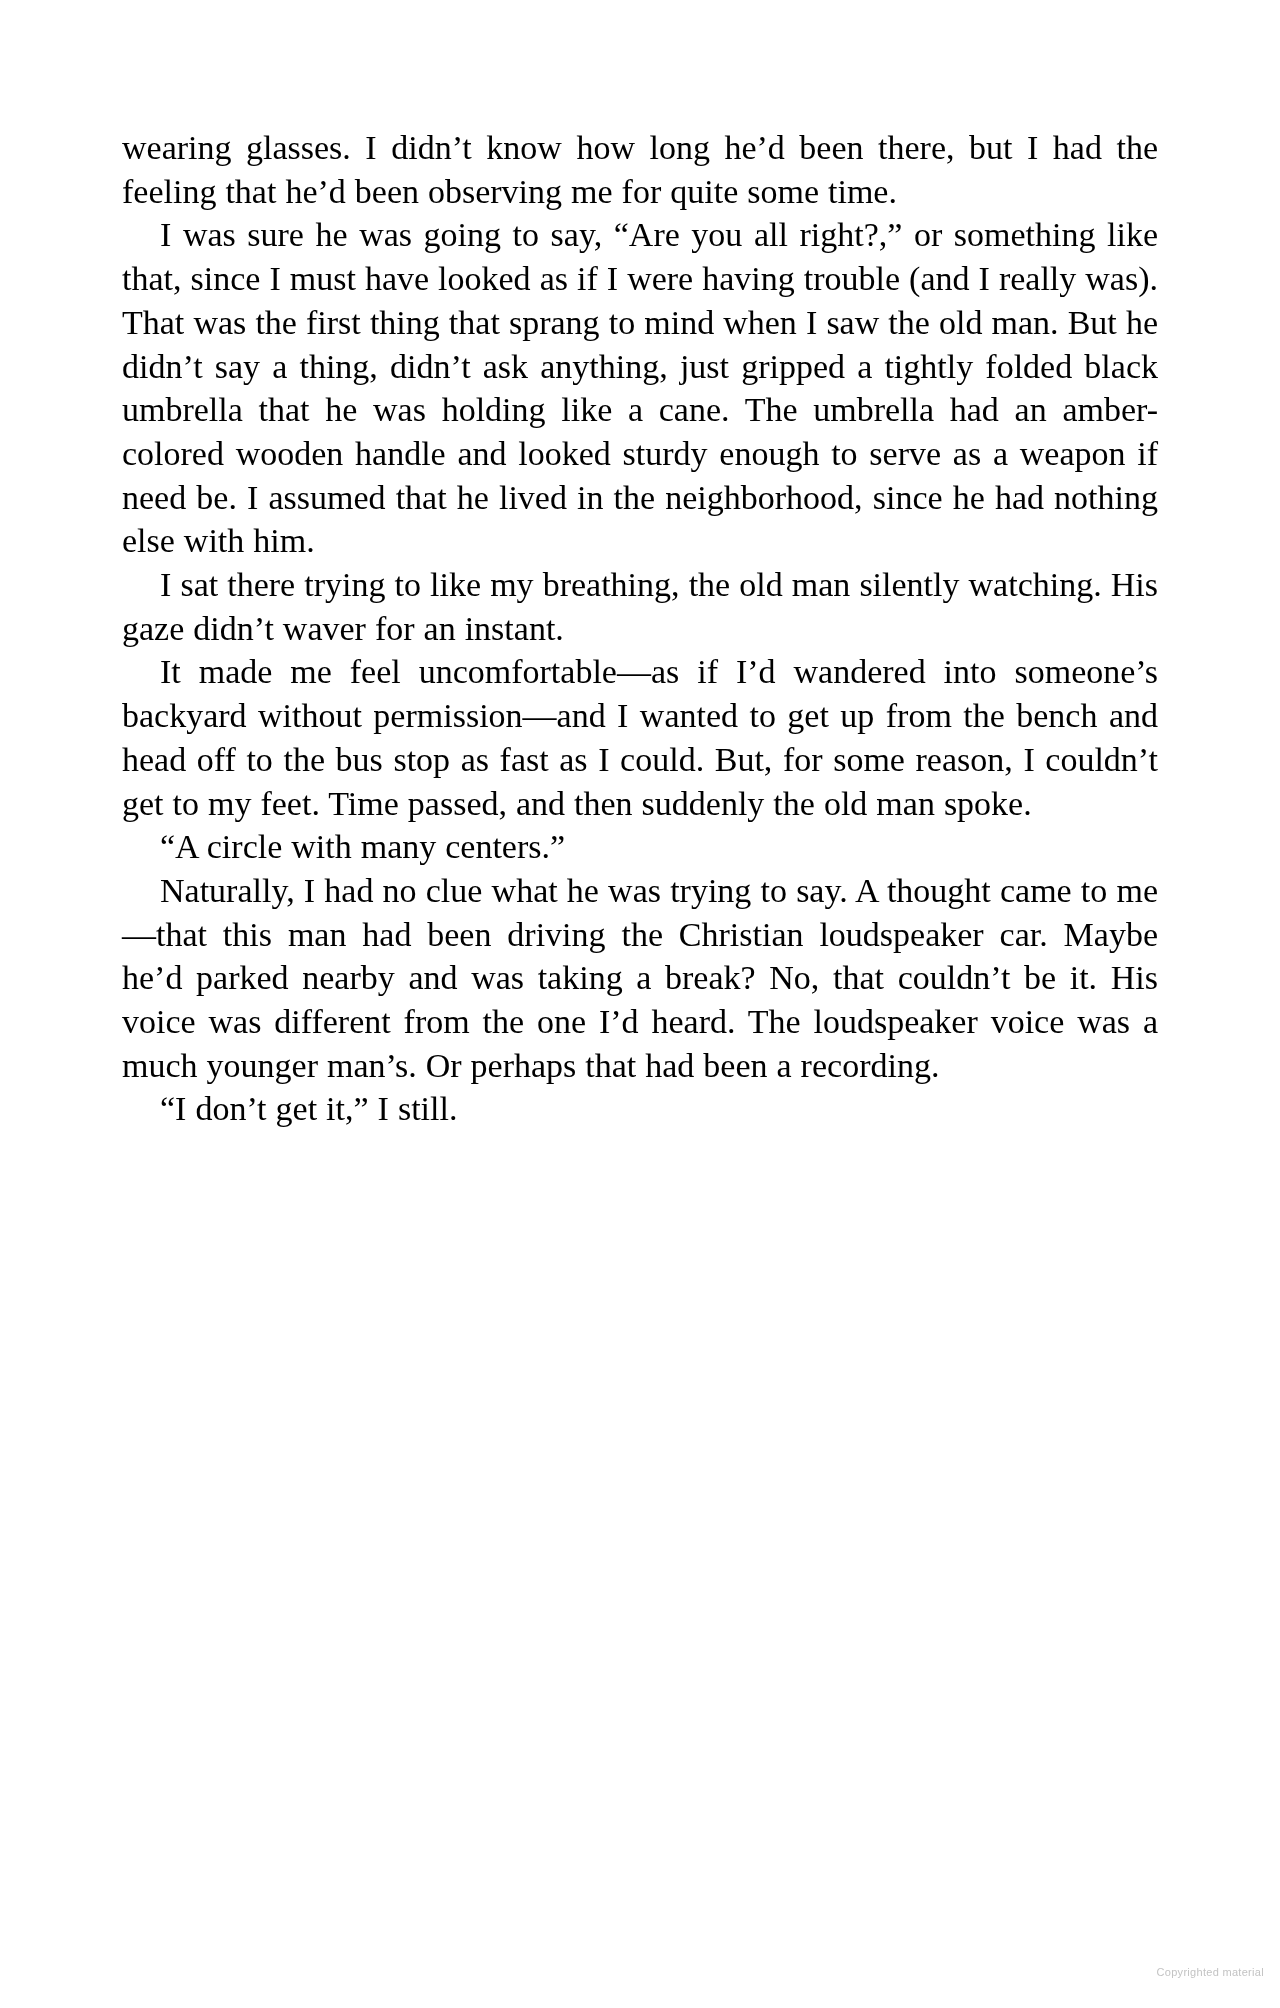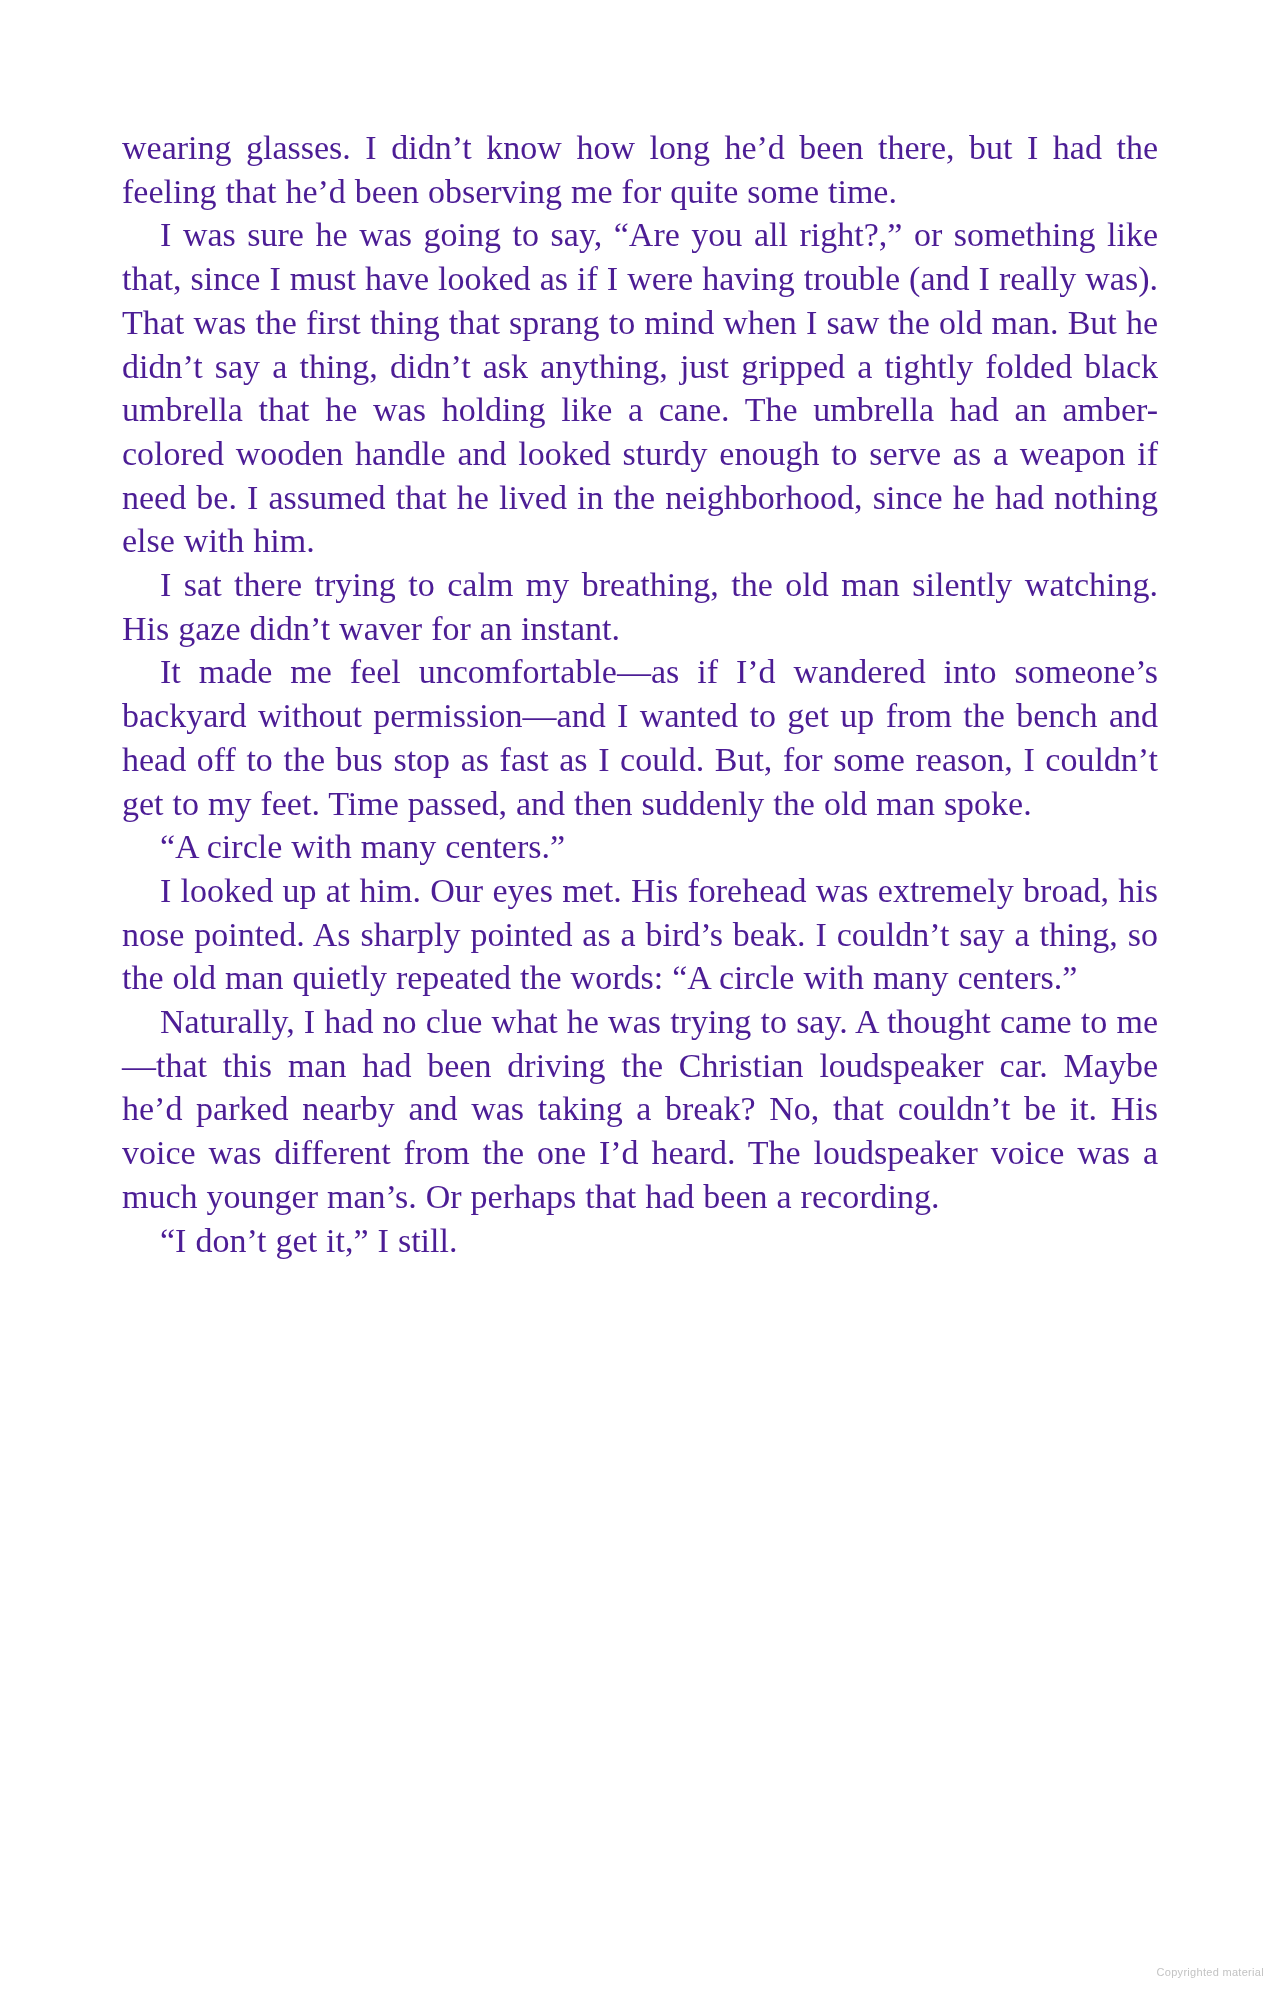--- a/index.html
+++ b/index.html
@@ -12,21 +12,21 @@
     width: 1280px;
     height: 2008px;
     background: #ffffff;
     overflow: hidden;
   }
   .text-block {
     position: absolute;
     left: 122px;
     top: 126px;
     width: 1036px;
-    color: #4c1d95;
+    color: #000000;
     font-family: "Liberation Serif", serif;
     font-size: 34px;
     line-height: 43.7px;
     text-align: justify;
     text-justify: inter-word;
     word-spacing: 0.5px;
   }
   .text-block p {
     margin: 0;
     padding: 0;
@@ -44,22 +44,21 @@
     letter-spacing: 0.3px;
   }
 </style>
 </head>
 <body>
 
 <div class="page">
   <main class="text-block">
       <p class="no-indent">wearing glasses. I didn’t know how long he’d been there, but I had the feeling that he’d been observing me for quite some time.</p>
       <p class="indent">I was sure he was going to say, “Are you all right?,” or something like that, since I must have looked as if I were having trouble (and I really was). That was the first thing that sprang to mind when I saw the old man. But he didn’t say a thing, didn’t ask anything, just gripped a tightly folded black umbrella that he was holding like a cane. The umbrella had an amber-colored wooden handle and looked sturdy enough to serve as a weapon if need be. I assumed that he lived in the neighborhood, since he had nothing else with him.</p>
-      <p class="indent">I sat there trying to calm my breathing, the old man silently watching. His gaze didn’t waver for an instant.</p>
+      <p class="indent">I sat there trying to like my breathing, the old man silently watching. His gaze didn’t waver for an instant.</p>
       <p class="indent">It made me feel uncomfortable—as if I’d wandered into someone’s backyard without permission—and I wanted to get up from the bench and head off to the bus stop as fast as I could. But, for some reason, I couldn’t get to my feet. Time passed, and then suddenly the old man spoke.</p>
       <p class="indent">“A circle with many centers.”</p>
-      <p class="indent">I looked up at him. Our eyes met. His forehead was extremely broad, his nose pointed. As sharply pointed as a bird’s beak. I couldn’t say a thing, so the old man quietly repeated the words: “A circle with many centers.”</p>
       <p class="indent">Naturally, I had no clue what he was trying to say. A thought came to me—that this man had been driving the Christian loudspeaker car. Maybe he’d parked nearby and was taking a break? No, that couldn’t be it. His voice was different from the one I’d heard. The loudspeaker voice was a much younger man’s. Or perhaps that had been a recording.</p>
       <p class="indent">“I don’t get it,” I still.</p>
     </main>
 
   <div class="copyright">Copyrighted material</div>
 </div>
 
 </body></html>

